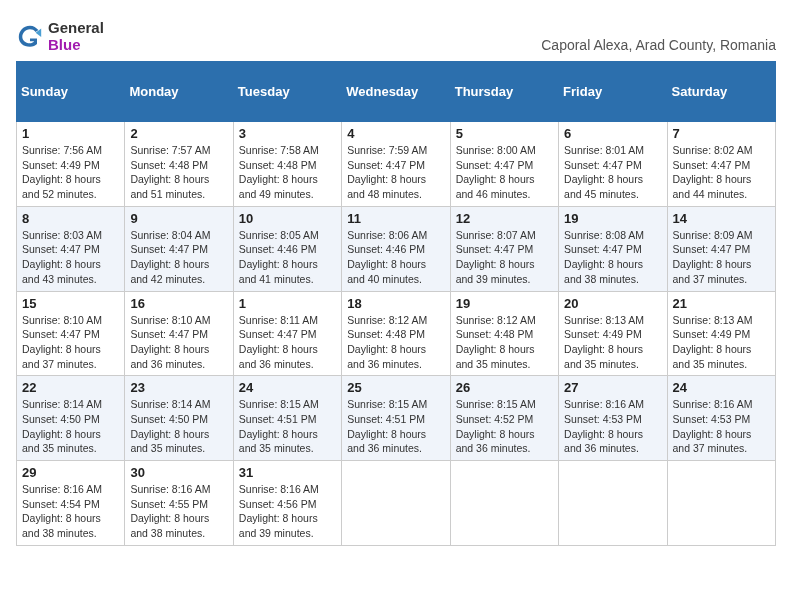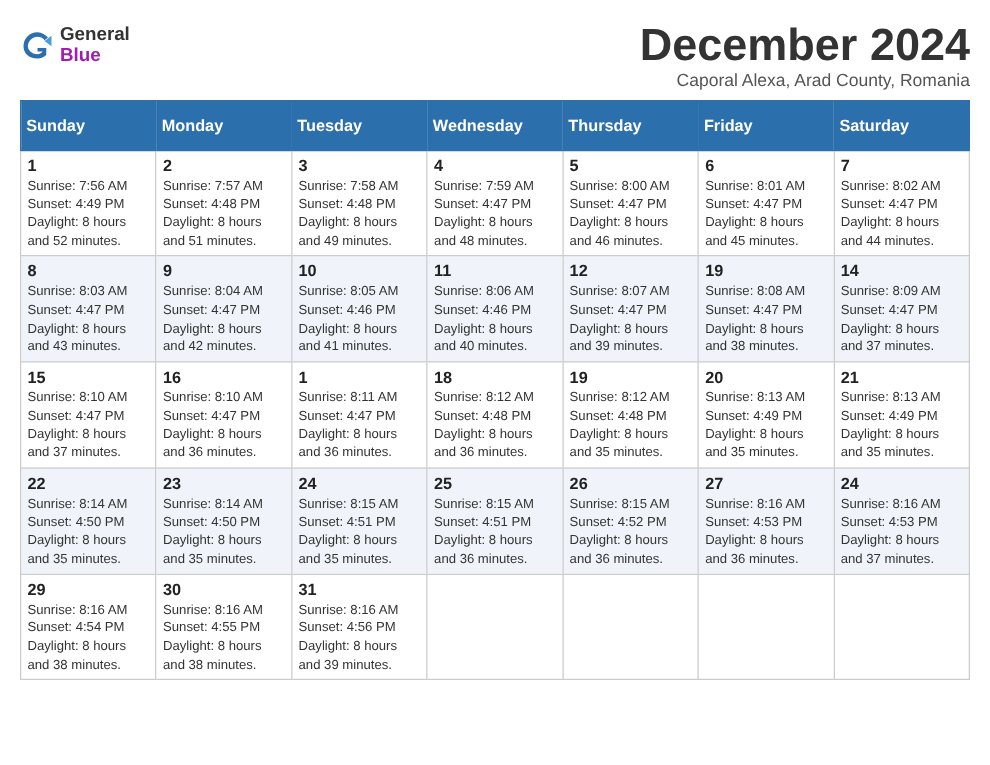--- a/index.html
+++ b/index.html
@@ -6,21 +6,21 @@
     body {
       font-family: Arial, sans-serif;
       background: #fff;
       width: 792px;
       min-height: 612px;
       padding: 16px;
     }
     .header-section {
       display: flex;
       justify-content: space-between;
-      align-items: flex-start;
+      align-items: flex-end;
       margin-bottom: 8px;
     }
     .logo {
       display: flex;
       align-items: center;
       margin-top: 4px;
     }
     .logo-text {
       display: flex;
       flex-direction: column;
@@ -55,21 +55,21 @@
       color: #555;
     }
     .calendar-table {
       width: 100%;
       border-collapse: collapse;
       font-size: 11px;
     }
     .calendar-table th {
       background-color: #2c6fad;
       color: #fff;
-      padding: 12px 4px;
+      padding: 22px 4px;
       text-align: left;
       font-size: 13px;
       font-weight: bold;
       border: 1px solid #2c6fad;
     }
     .calendar-table td {
       border: 1px solid #ccc;
       vertical-align: top;
       padding: 4px 5px;
       width: 14.28%;
@@ -104,21 +104,20 @@
     <svg class="logo-icon" viewBox="0 0 40 40" xmlns="http://www.w3.org/2000/svg">
       <path d="M20 4 C10 4 4 12 4 20 C4 28 10 34 20 34 C24 34 28 32 30 30 L30 22 L20 22 L20 26 L26 26 C24 28 22 29 20 29 C13 29 9 24 9 20 C9 15 13 9 20 9 C23 9 26 10 28 13 L32 10 C29 7 25 4 20 4 Z" fill="#2c6fad"></path>
       <path d="M28 14 L36 8 L36 20 Z" fill="#4a9fd4"></path>
     </svg>
     <div class="logo-text">
       <span class="logo-general">General</span>
       <span class="logo-blue">Blue</span>
     </div>
   </div>
   <div class="title-section">
-    <div class="month-title">December 2024</div>
     <div class="subtitle">Caporal Alexa, Arad County, Romania</div>
   </div>
 </div>
 
 <table class="calendar-table">
   <thead>
     <tr>
       <th>Sunday</th>
       <th>Monday</th>
       <th>Tuesday</th>

